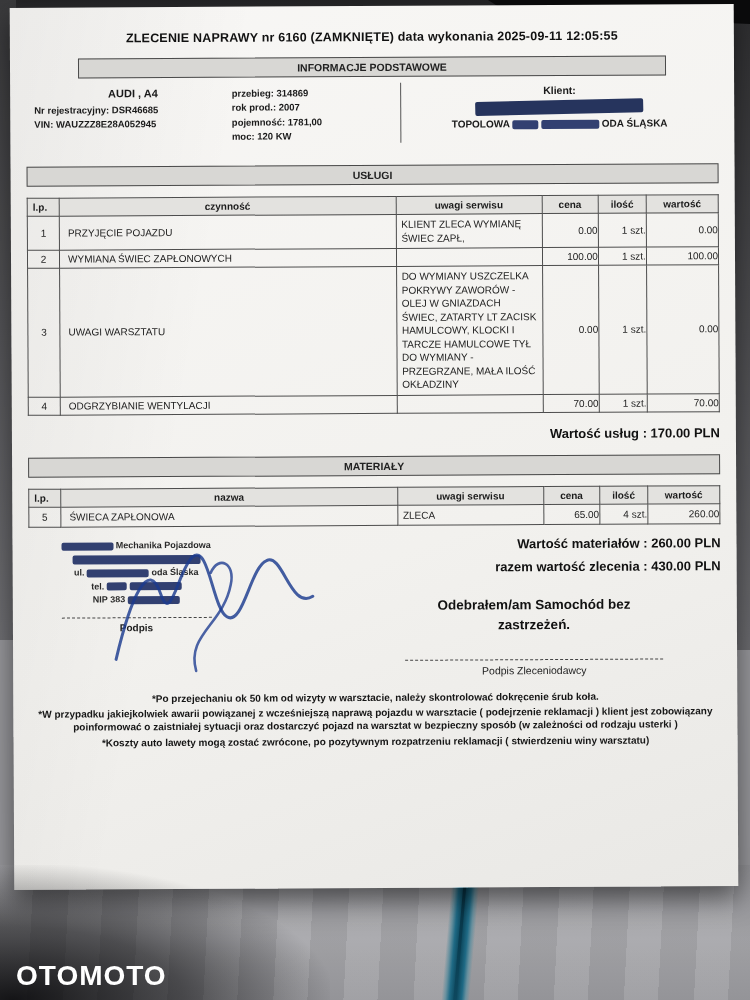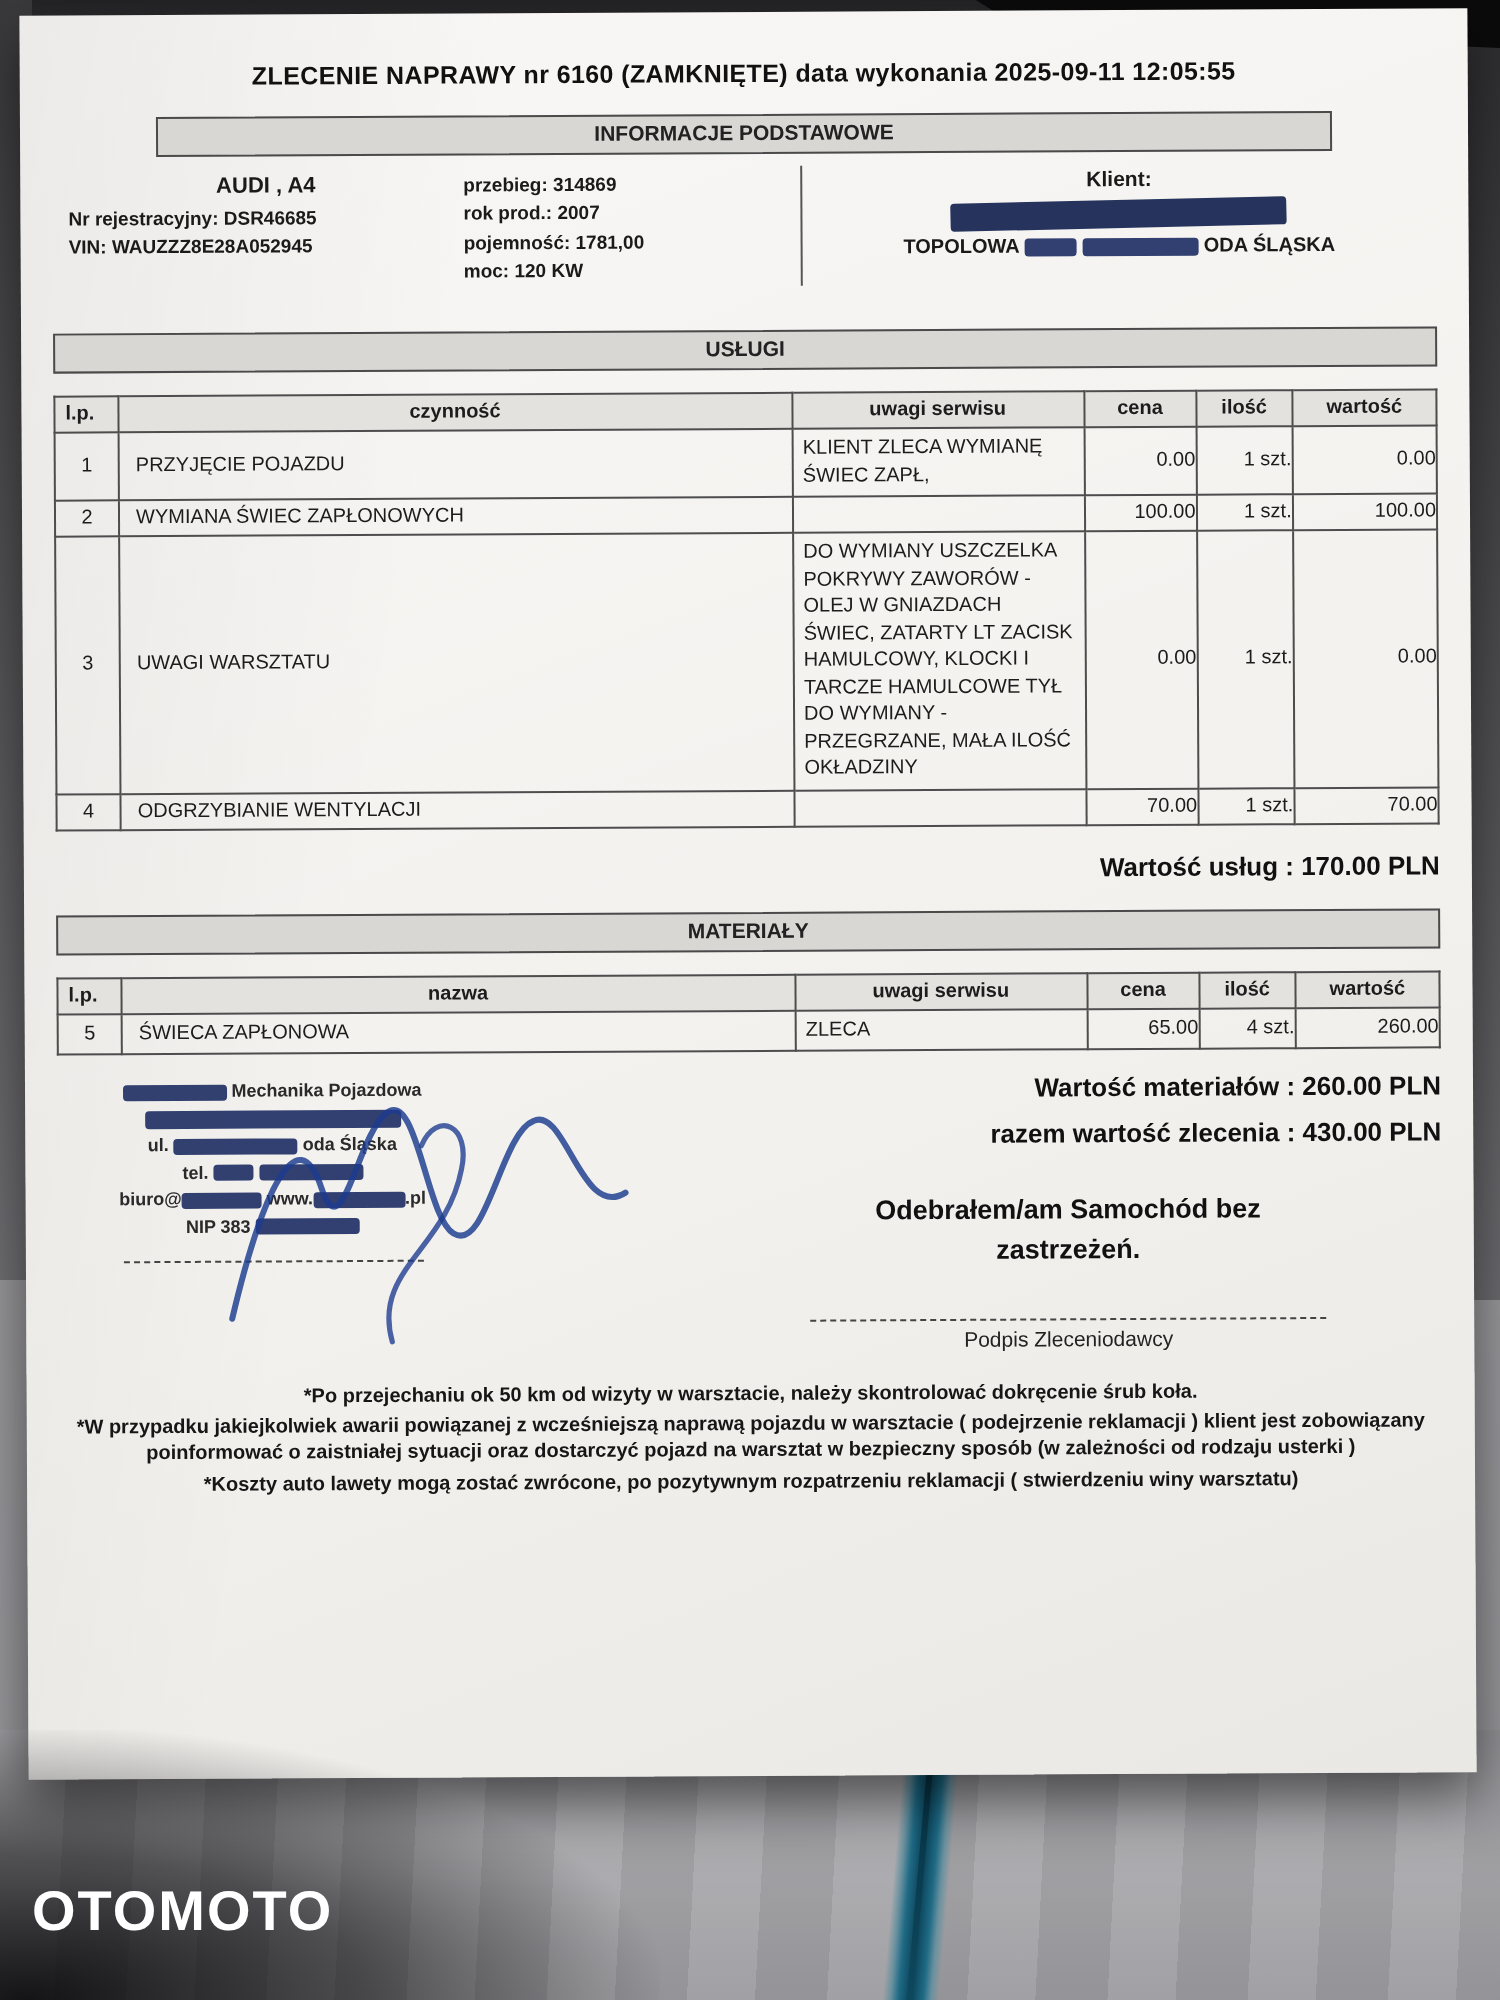--- a/index.html
+++ b/index.html
@@ -47,21 +47,21 @@
   .zipper::after {
     content:""; position:absolute; left:12px; top:0; width:3px; height:100%;
     background: linear-gradient(180deg,#062d3d,#0e4a61); border-radius:2px;
   }
   .vignette {
     position:absolute; bottom:0; left:0; width:330px; height:135px;
     background: radial-gradient(ellipse at 4% 100%, rgba(8,8,10,.92) 0%, rgba(8,8,10,.55) 38%, rgba(8,8,10,0) 72%);
     z-index:3; pointer-events:none;
   }
   .watermark {
-    position:absolute; left:16px; bottom:28px; z-index:4;
+    position:absolute; left:16px; bottom:8px; z-index:4;
     color:#ffffff; font-weight:bold; font-size:28px; letter-spacing:1px;
   }
   
   .paper {
     position:absolute; left:12px; top:6px; width:724px; height:882px;
     padding:10px 16px 14px 16px;
     transform: rotate(-0.3deg);
     background:
       linear-gradient(100deg, rgba(0,0,0,.05), rgba(0,0,0,0) 28%),
       linear-gradient(160deg,#f8f7f5 0%, #f2f1ee 60%, #e9e8e5 100%);
@@ -270,29 +270,26 @@
           <span>ul.</span>
           <span class="scrib s-w3"></span>
           <span>oda Śląska</span>
         </div>
         <div>
           <span>tel.</span>
           <span class="scrib s-w4"></span>
           <span class="scrib s-w5"></span>
         </div>
         <div>
-          <span>biuro@</span><span class="scrib s-w6"></span>
-          <span>www.</span><span class="scrib s-w7"></span><span>.pl</span>
-        </div>
-        <div>
           <span>NIP 383</span>
           <span class="scrib s-w8"></span>
         </div>
         <div class="sig-dash"></div>
         <div class="podpis">
+          <div>Podpis</div>
         </div>
       </div>
       <svg class="sig-svg" viewBox="0 0 232 142">
         <path d="M15 120 C 30 58, 48 18, 60 55 C 70 86, 78 30, 92 18 C 108 4, 112 70, 126 78 C 142 88, 150 28, 166 22 C 182 14, 190 72, 212 58" fill="none" stroke="#1b3a8f" stroke-width="3" stroke-linecap="round" opacity="0.82"></path>
         <path d="M95 132 C 85 96, 122 86, 130 46 C 135 24, 118 16, 110 34" fill="none" stroke="#1b3a8f" stroke-width="2.6" stroke-linecap="round" opacity="0.78"></path>
       </svg>
     </div>
 
     <div class="bottom-right">
       <div class="totals-right">

